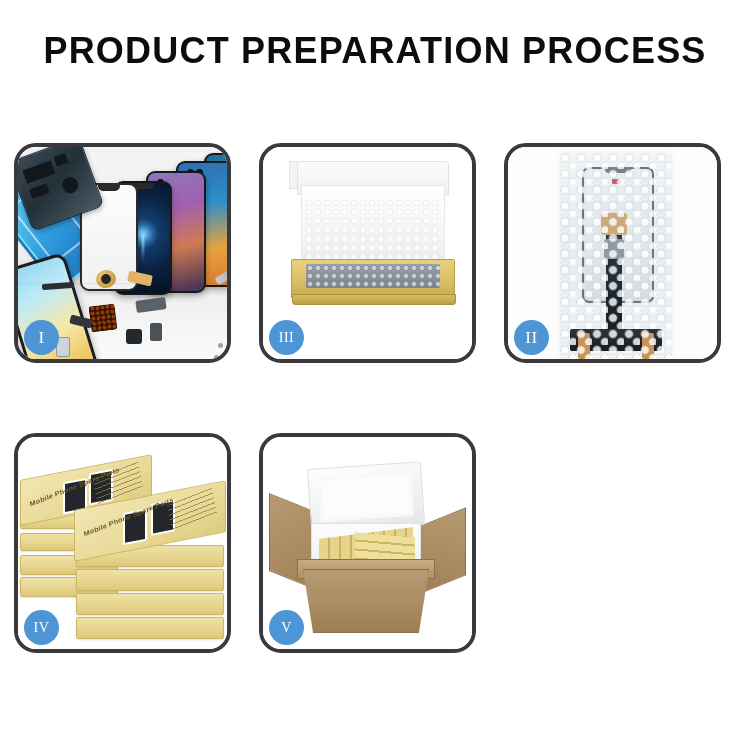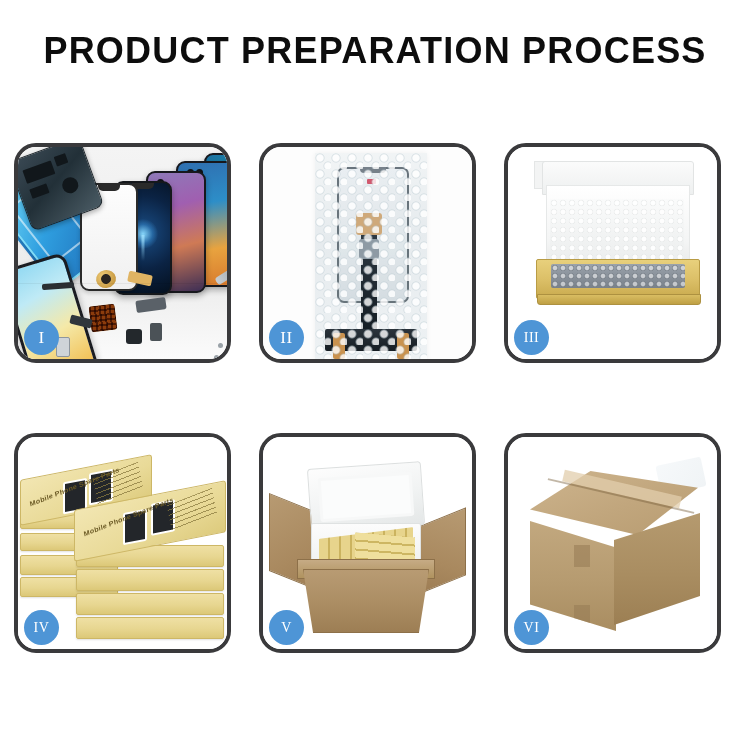--- a/index.html
+++ b/index.html
@@ -353,48 +353,48 @@
         <div class="part batt"></div>
         <div class="part tool"></div>
         <div class="scr" style="left:200px;top:196px;"></div>
         <div class="scr" style="left:208px;top:204px;"></div>
         <div class="scr" style="left:196px;top:208px;"></div>
       </div>
       <div class="badge">I</div>
     </div>
 
     <div class="panel">
+      <div class="scene p3bg">
+        <div class="lidwing" style="left:26px;"></div>
+        <div class="lidwing" style="right:26px;"></div>
+        <div class="lid3"></div>
+        <div class="back3"></div>
+        <div class="foam3"></div>
+        <div class="tray3">
+          <div class="tray3inner"></div>
+          <div class="tray3lip"></div>
+        </div>
+      </div>
+      <div class="badge sm">III</div>
+    </div>
+
+    <div class="panel">
       <div class="scene p2bg">
         <div class="bubblebag">
           <div class="scr2">
             <div class="redtab"></div>
           </div>
           <div class="flexcab"></div>
           <div class="icbar"></div>
           <div class="goldtab" style="left:18px;"></div>
           <div class="goldtab" style="right:18px;"></div>
           <div class="bubbles"></div>
         </div>
       </div>
       <div class="badge">II</div>
-    </div>
-
-    <div class="panel">
-      <div class="scene p3bg">
-        <div class="lidwing" style="left:26px;"></div>
-        <div class="lidwing" style="right:26px;"></div>
-        <div class="lid3"></div>
-        <div class="back3"></div>
-        <div class="foam3"></div>
-        <div class="tray3">
-          <div class="tray3inner"></div>
-          <div class="tray3lip"></div>
-        </div>
-      </div>
-      <div class="badge sm">III</div>
     </div>
 
     <div class="panel">
       <div class="scene p4bg">
         <div class="stack">
 
           <div class="boxy" style="left:2px;top:74px;width:96px;height:16px;"></div>
           <div class="boxy" style="left:2px;top:96px;width:96px;height:16px;"></div>
           <div class="boxy" style="left:2px;top:118px;width:96px;height:18px;"></div>
           <div class="boxy" style="left:2px;top:140px;width:96px;height:18px;"></div>
@@ -429,29 +429,15 @@
         <div class="foamLid"></div>
         <div class="foamBox"></div>
         <div class="ybars"></div>
         <div class="ybars2"></div>
         <div class="cartonRim"></div>
         <div class="cartonF"></div>
       </div>
       <div class="badge sm">V</div>
     </div>
 
-    <div class="panel">
-      <div class="scene p6bg">
-        <div class="wrap6"></div>
-        <div class="boxTop"></div>
-        <div class="tape6"></div>
-        <div class="boxTopLine"></div>
-        <div class="faceL">
-          <div class="tab6" style="left:44px;top:24px;"></div>
-          <div class="tab6" style="left:44px;top:84px;"></div>
-        </div>
-        <div class="faceR"></div>
-      </div>
-      <div class="badge sm">VI</div>
-    </div>
 
   </div>
 </div>
 
 </body></html>

